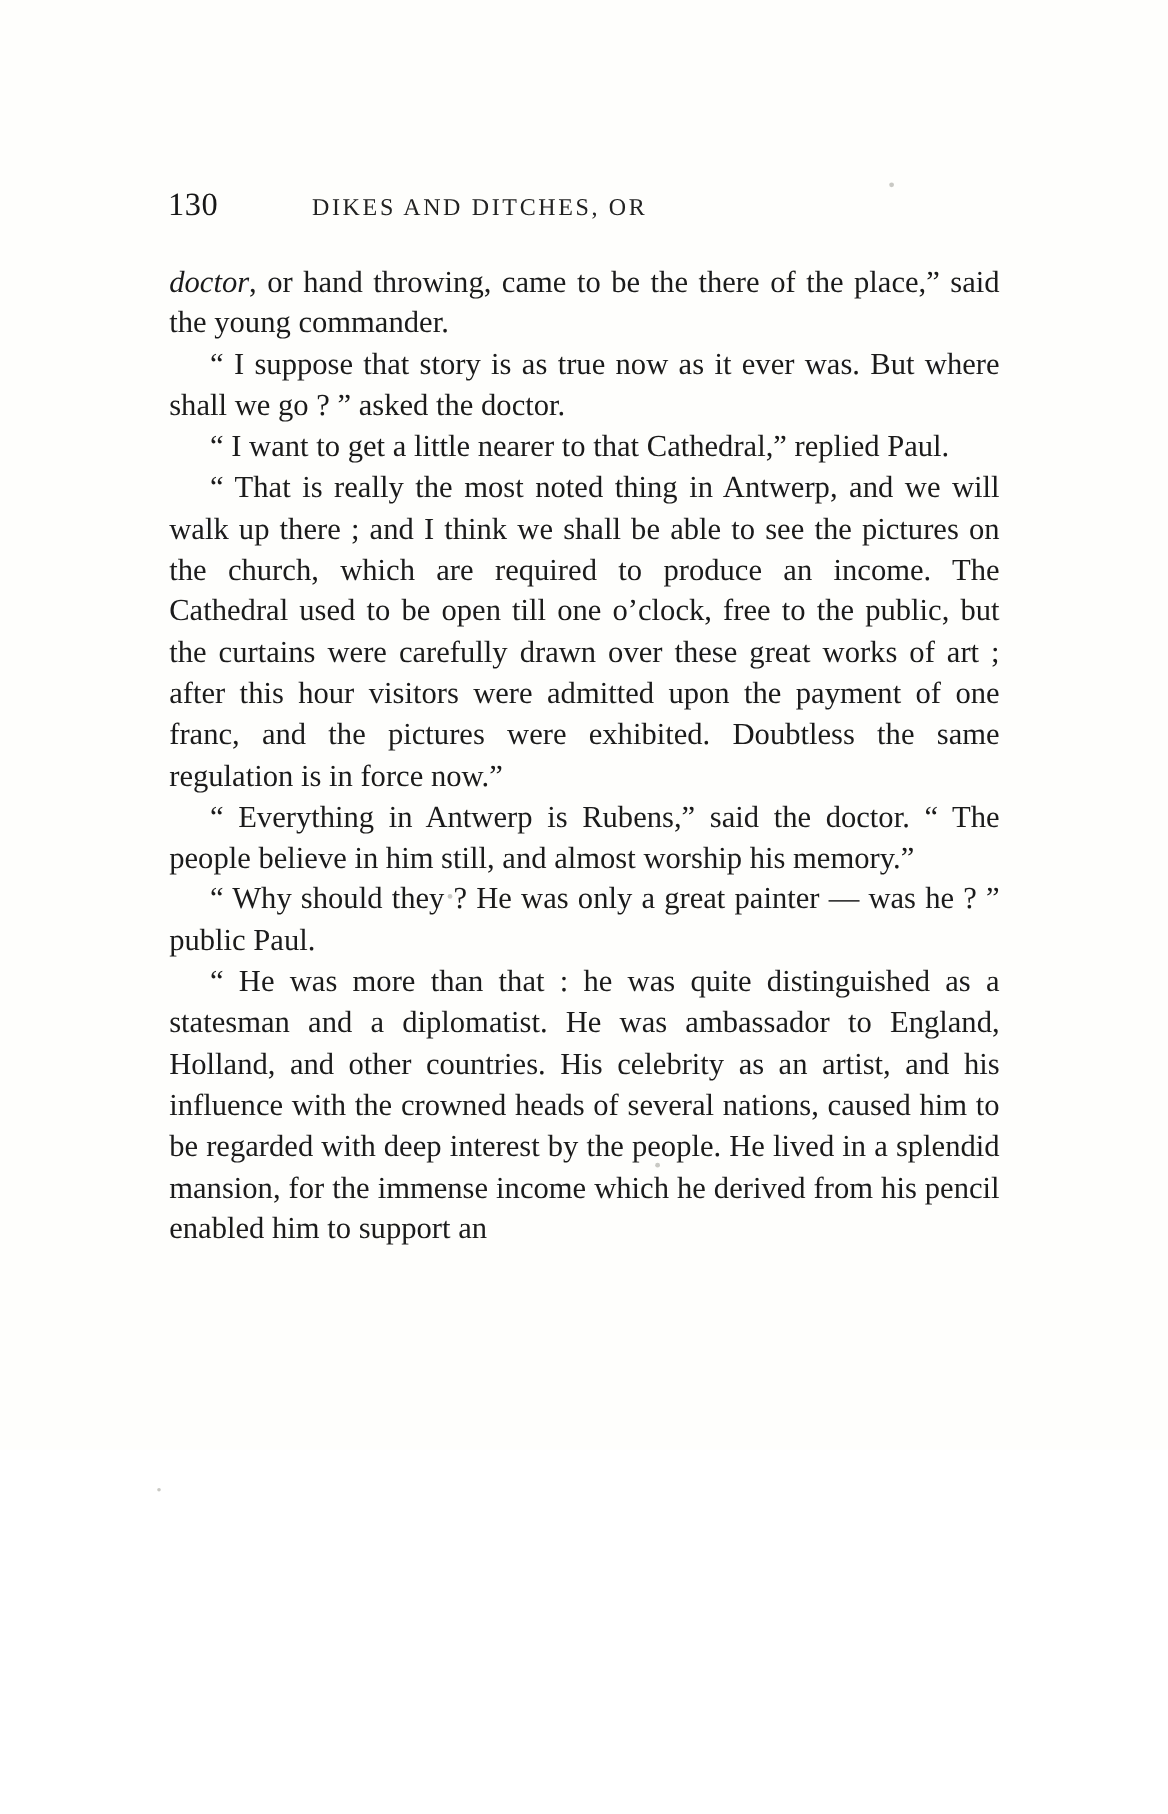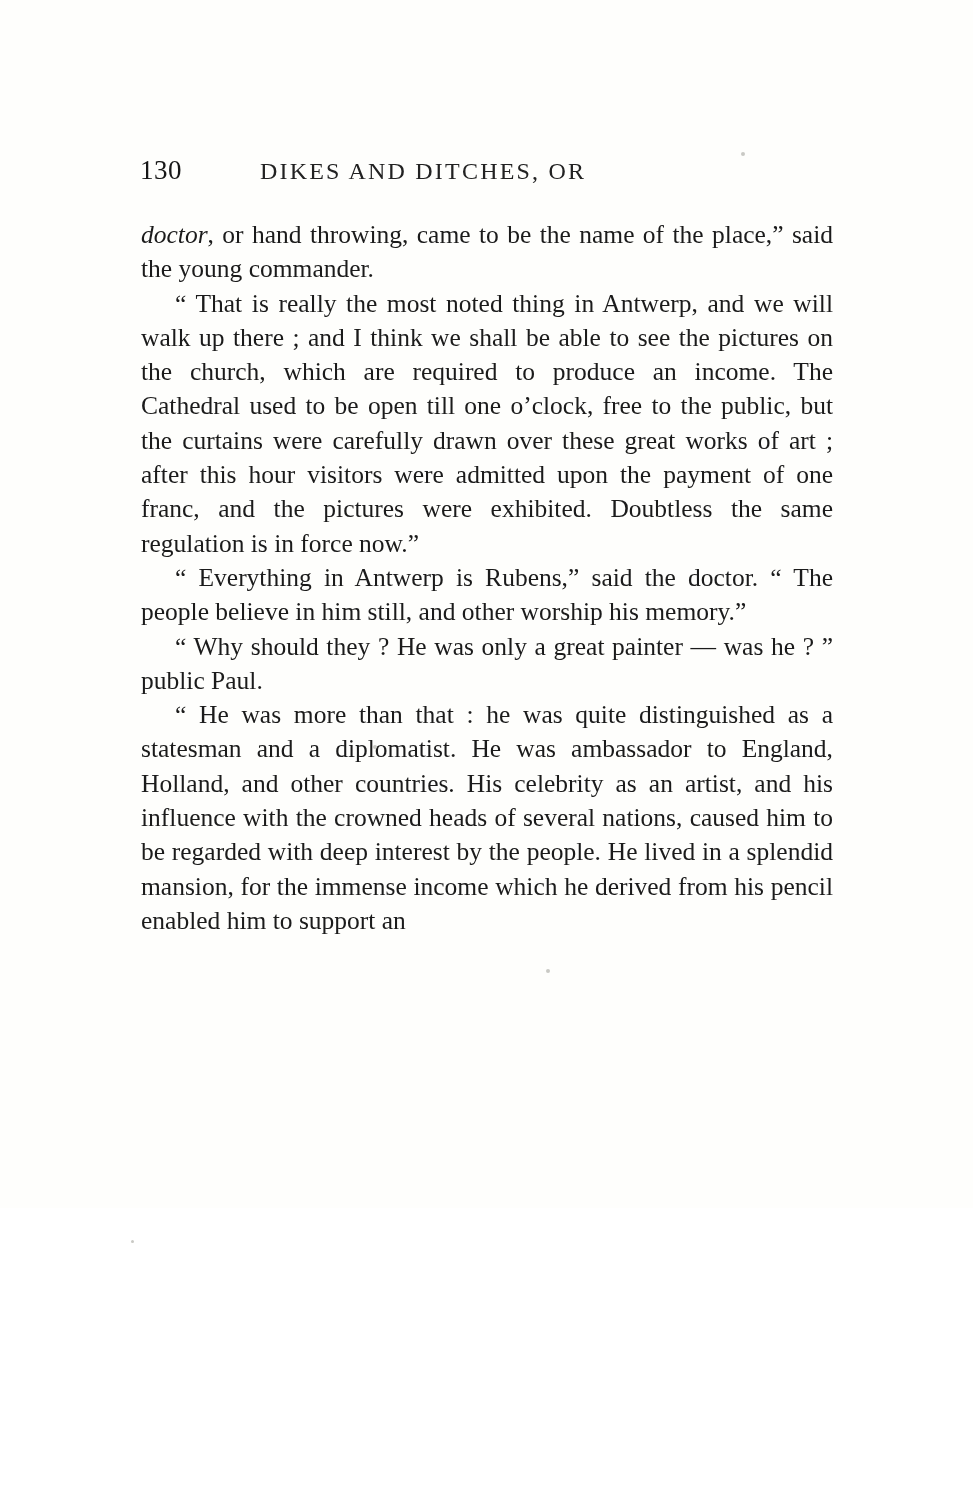--- a/index.html
+++ b/index.html
@@ -32,21 +32,21 @@
     align-items: baseline;
   }
   .folio {
     font-size: 27px;
     letter-spacing: 0.5px;
     color: #171717;
     font-family: "Liberation Serif", serif;
     width: 120px;
   }
   .running-head {
-    font-size: 24px;
+    font-size: 20px;
     letter-spacing: 2.2px;
     color: #222;
     font-variant: small-caps;
     text-transform: uppercase;
     white-space: nowrap;
   }
   .body-text {
     position: absolute;
     left: 141px;
     top: 218px;
@@ -90,23 +90,25 @@
 <body>
 
 <div class="page">
 
   <div class="page-header">
     <span class="folio">130</span>
     <span class="running-head">DIKES AND DITCHES, OR</span>
   </div>
 
   <div class="body-text">
-    <p class="noindent"><em>doctor</em><span>, or hand throwing, came to be the name of the place,” said the young commander.</span></p>
+    <p class="noindent"><em>doctor</em><span>, or hand throwing, came to be the there of the place,” said the young commander.</span></p>
+    <p>“ I suppose that story is as true now as it ever was. But where shall we go ? ” asked the doctor.</p>
+    <p>“ I want to get a little nearer to that Cathedral,” replied Paul.</p>
     <p>“ That is really the most noted thing in Antwerp, and we will walk up there ; and I think we shall be able to see the pictures on the church, which are required to produce an income.   The Cathedral used to be open till one o’clock, free to the public, but the curtains were carefully drawn over these great works of art ; after this hour visitors were admitted upon the payment of one franc, and the pictures were exhibited.   Doubtless the same regulation is in force now.”</p>
-    <p>“ Everything in Antwerp is Rubens,” said the doctor.   “ The people believe in him still, and other worship his memory.”</p>
+    <p>“ Everything in Antwerp is Rubens,” said the doctor.   “ The people believe in him still, and almost worship his memory.”</p>
     <p>“ Why should they ?   He was only a great painter — was he ? ” public Paul.</p>
     <p>“ He was more than that : he was quite distinguished as a statesman and a diplomatist.   He was ambassador to England, Holland, and other countries. His celebrity as an artist, and his influence with the crowned heads of several nations, caused him to be regarded with deep interest by the people.   He lived in a splendid mansion, for the immense income which he derived from his pencil enabled him to support an</p>
   </div>
 
   <div class="footer">
     
   </div>
 
   <span class="speck s1"></span>
   <span class="speck s2"></span>

